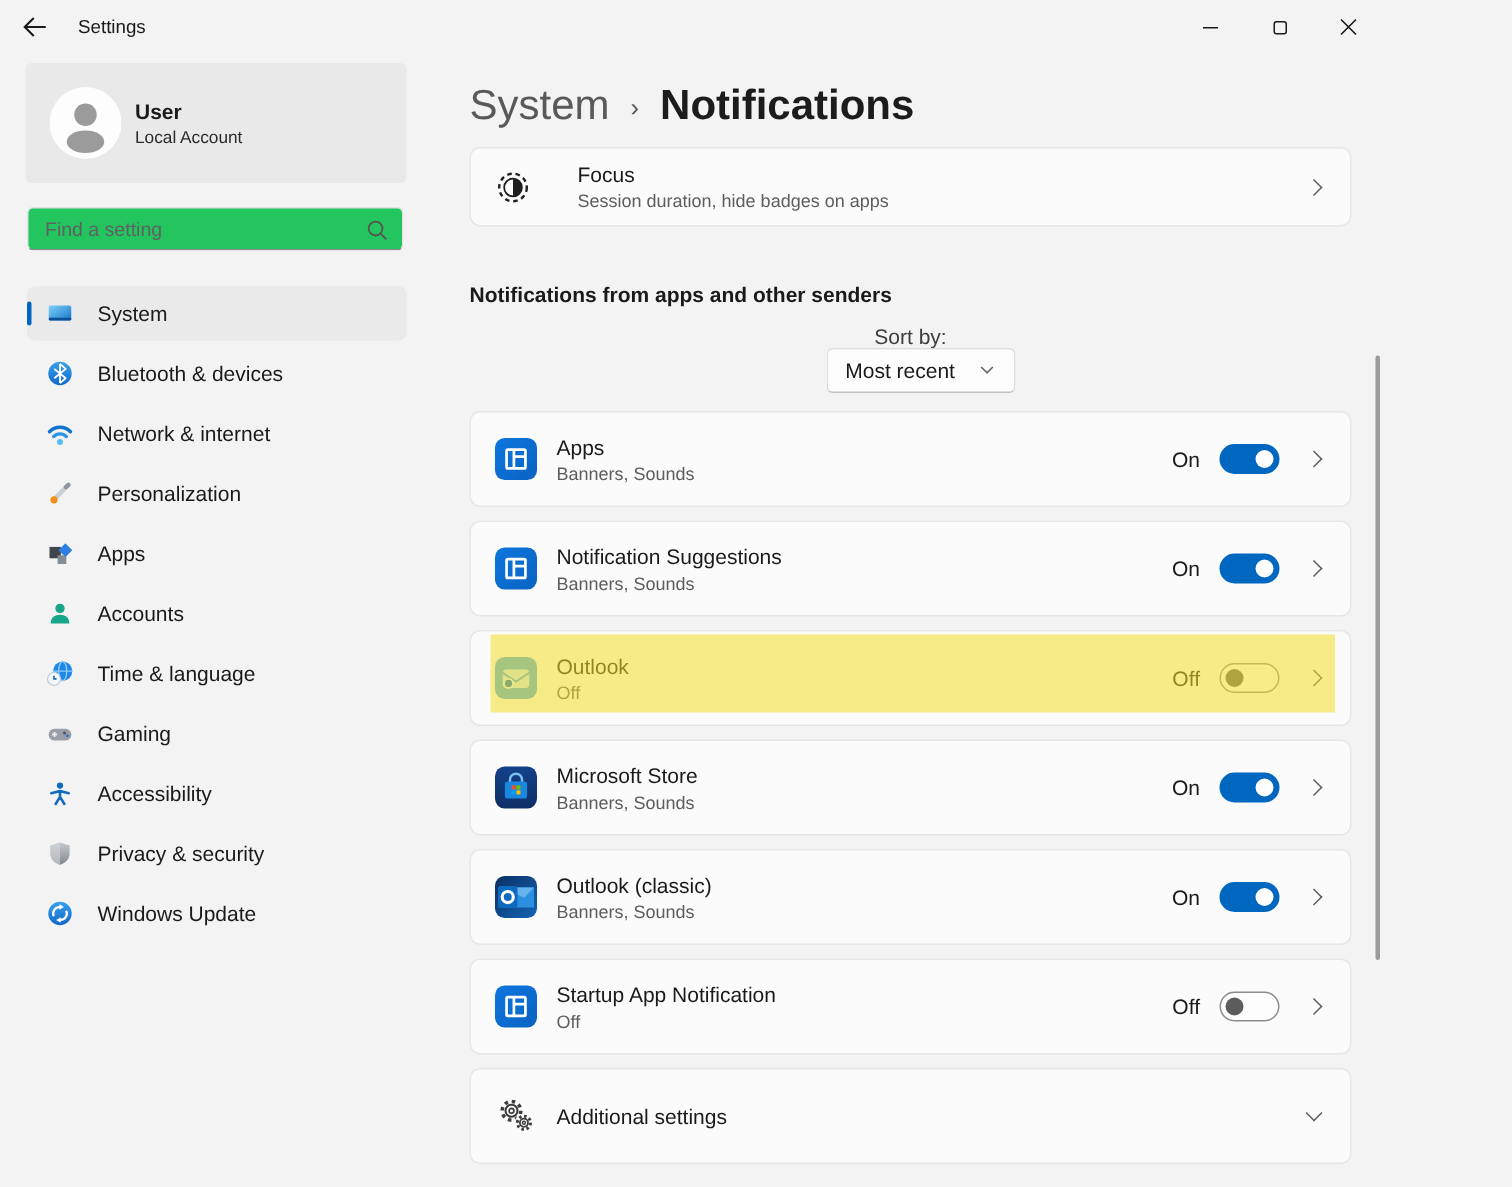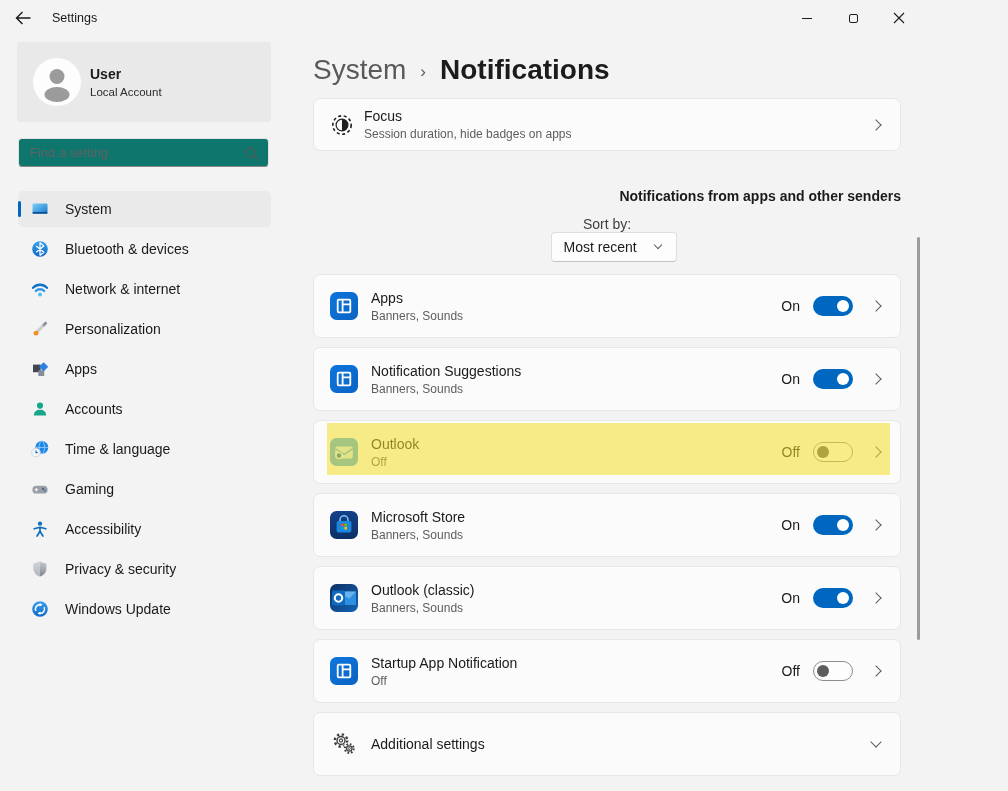--- a/index.html
+++ b/index.html
@@ -19,46 +19,46 @@
   .win-btn { width:46px; height:36px; border:none; background:transparent; display:flex; align-items:center; justify-content:center; cursor:pointer; }
   .min-glyph { display:block; width:10px; height:1px; background:#1a1a1a; }
   .max-glyph { display:block; width:9px; height:9px; border:1px solid #1a1a1a; border-radius:2px; }
 
   
   .sidebar { position:absolute; top:36px; left:0; width:290px; bottom:0; padding:0 17px; }
   .user-card { margin:6px 2px 0 0; height:80px; background:#e9e9e9; border-radius:4px; display:flex; align-items:center; padding-left:16px; }
   .user-text { margin-left:9px; }
   .user-name { font-size:14px; font-weight:bold; }
   .user-sub { font-size:11.5px; margin-top:4px; color:#2b2b2b; }
-  .searchbox { position:relative; margin:16px 4px 0 1px; height:29px; background:#0f766e; border:1px solid #e1e1e1; border-bottom-color:#8a8a8a; border-radius:4px; }
+  .searchbox { position:relative; margin:16px 4px 0 1px; height:29px; background:#22c55e; border:1px solid #e1e1e1; border-bottom-color:#8a8a8a; border-radius:4px; }
   .searchbox input { width:100%; height:100%; border:none; outline:none; background:transparent; padding:0 30px 0 11px; font-size:13px; font-family:inherit; color:#1a1a1a; }
   .searchbox input::placeholder { color:#616161; }
   .search-icon { position:absolute; right:9px; top:7px; }
   .nav { margin-top:24px; }
   .nav-item { position:relative; height:36px; margin:0 2px 4px 1px; border-radius:5px; display:flex; align-items:center; padding-left:13px; cursor:pointer; }
   .nav-item.selected { background:#eaeaea; }
   .nav-item.selected::before { content:""; position:absolute; left:0; top:10px; width:3px; height:16px; border-radius:2px; background:#0067c0; }
   .nav-icon { width:18px; height:18px; flex:0 0 18px; display:flex; }
   .nav-label { margin-left:16px; font-size:14px; }
 
   
   .main { position:absolute; left:290px; top:36px; right:0; bottom:0; padding:0 21px 0 23px; }
   .breadcrumb { margin-top:15px; height:38px; display:flex; align-items:center; font-size:28px; }
   .crumb-parent { color:#595959; font-weight:400; cursor:pointer; }
   .crumb-sep { color:#595959; font-size:17px; margin:3px 14px 0 14px; }
   .crumb-current { color:#1c1c1c; font-weight:600; }
 
   .card { background:#fbfbfb; border:1px solid #e7e7e7; border-radius:7px; }
   .focus-card { margin-top:9px; height:53px; display:flex; align-items:center; padding:0 20px 0 16px; cursor:pointer; }
   .focus-icon { width:24px; height:24px; flex:0 0 24px; }
-  .focus-text { margin-left:10px; flex:1; }
+  .focus-text { margin-left:31px; flex:1; }
   .row-title { font-size:14px; color:#1a1a1a; }
   .row-subtitle { font-size:12px; color:#5d5d5d; margin-top:3px; }
 
-  .section-heading { margin-top:37px; font-size:14px; font-weight:bold; color:#1a1a1a;text-align:right; }
+  .section-heading { margin-top:37px; font-size:14px; font-weight:bold; color:#1a1a1a; }
   .sort-row { margin-top:12px; display:flex; align-items:center;flex-direction:column; }
   .sort-label { font-size:14px; color:#3d3d3d; }
   .sort-dropdown { margin-left:13px; height:30px; min-width:126px; background:#fdfdfd; border:1px solid #dedede; border-bottom-color:#c3c3c3; border-radius:4px; display:flex; align-items:center; padding:0 12px; font-size:14px; font-family:inherit; color:#1a1a1a; cursor:pointer; }
   .sort-dropdown .chev { margin-left:18px; }
 
   .rows { margin-top:12px; }
   .app-row { position:relative; height:64px; margin-bottom:9px; display:flex; align-items:center; padding:0 20px 0 15px; cursor:pointer; }
   .app-row.highlighted::after { content:""; position:absolute; left:13px; right:10px; top:2px; bottom:8px; background:rgba(243,222,40,0.55); pointer-events:none; }
   .row-icon { width:30px; height:30px; flex:0 0 30px; display:flex; }
   .row-text { margin-left:12px; flex:1; }

